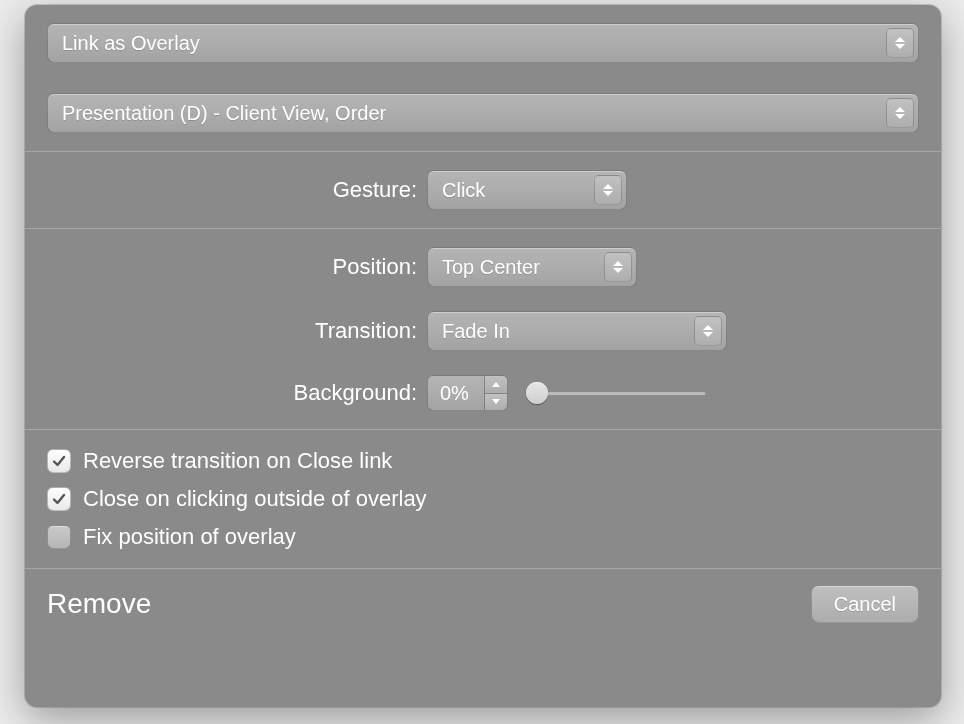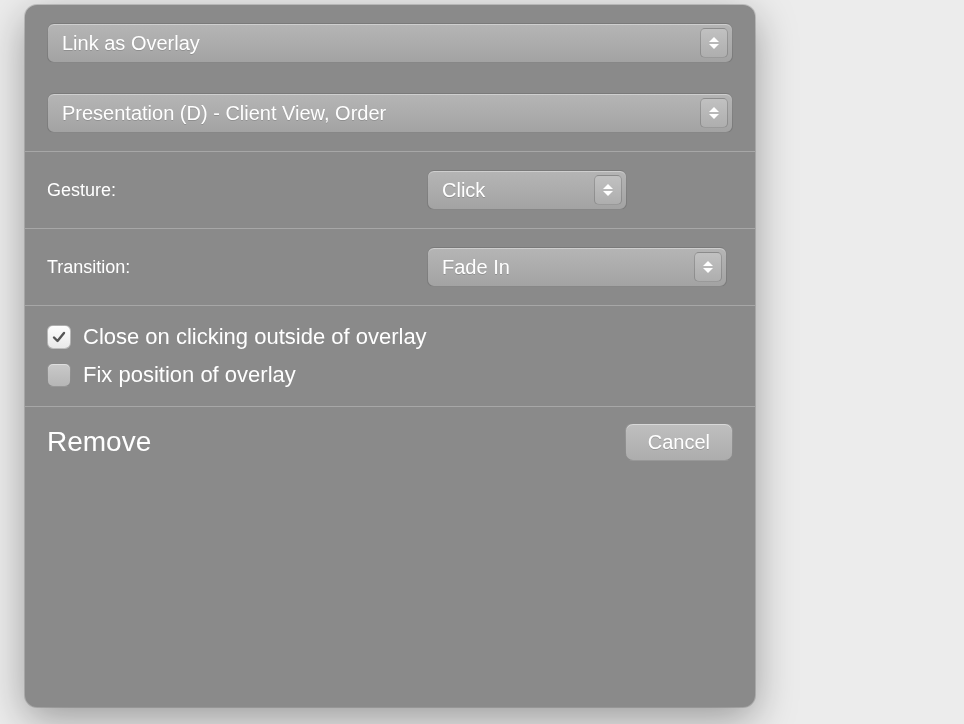--- a/index.html
+++ b/index.html
@@ -1,21 +1,21 @@
 <!DOCTYPE html>
 <html><head>
 <meta charset="utf-8">
 <style>
   *{box-sizing:border-box;margin:0;padding:0;font-family:-apple-system,BlinkMacSystemFont,"Segoe UI",Helvetica,Arial,sans-serif}
   html,body{width:964px;height:724px;overflow:hidden;background:#e8e8e8}
   
   .bg{position:absolute;inset:0;background:#ececec}
   .bg::before,.bg::after{content:"";position:absolute;background:#ddd}
   .dialog{
-    position:absolute;left:25px;top:5px;width:730px;height:702px;
+    position:absolute;left:25px;top:5px;width:916px;height:702px;
     background:#8a8a8a;border-radius:12px;box-shadow:0 12px 40px rgba(0,0,0,.35),0 0 0 1px rgba(0,0,0,.15);
     color:#fff;font-size:20px;
   }
   .section{border-bottom:1px solid rgba(255,255,255,.25)}
   .pad{padding:18px 22px}
   .stack>*+*{margin-top:30px}
   
   .select{
     position:relative;display:flex;align-items:center;height:40px;
     background:linear-gradient(#b5b5b5,#a3a3a3);
@@ -25,22 +25,22 @@
   .select .caps{
     position:absolute;right:4px;top:4px;bottom:4px;width:28px;border-radius:5px;
     background:linear-gradient(#c1c1c1,#aeaeae);border:1px solid rgba(0,0,0,.2);
     display:flex;flex-direction:column;align-items:center;justify-content:center;gap:2px
   }
   .chev{width:0;height:0;border-left:5px solid transparent;border-right:5px solid transparent}
   .chev.up{border-bottom:5px solid #fff}
   .chev.down{border-top:5px solid #fff}
   
   .row{display:flex;align-items:center}
-  .lbl{width:380px;text-align:left;padding-right:10px;color:#fff;font-size:18px}
-  .row+.row{margin-top:4px}
+  .lbl{width:380px;text-align:right;padding-right:10px;color:#fff;font-size:22px}
+  .row+.row{margin-top:24px}
   
   .number{
     display:flex;align-items:center;height:36px;background:linear-gradient(#b5b5b5,#a3a3a3);
     border:1px solid rgba(0,0,0,.25);border-radius:6px;overflow:hidden;color:#fff;font-size:20px
   }
   .number .val{padding:0 12px;min-width:56px}
   .number .steps{display:flex;flex-direction:column;border-left:1px solid rgba(0,0,0,.25);height:100%}
   .number .steps div{flex:1;width:22px;display:flex;align-items:center;justify-content:center;background:linear-gradient(#c1c1c1,#aeaeae)}
   .number .steps div+div{border-top:1px solid rgba(0,0,0,.25)}
   .tri{width:0;height:0;border-left:4px solid transparent;border-right:4px solid transparent}
@@ -105,32 +105,70 @@
         <span class="caps">
             <span class="chev up"></span>
             <span class="chev down"></span>
           </span>
       </div>
     </div>
   </div>
 
   <div class="section pad">
     <div class="row">
+      <div class="lbl">Position:</div>
+      <div class="select" style="width:210px">
+        <span>Top Center</span>
+        <span class="caps">
+            <span class="chev up"></span>
+            <span class="chev down"></span>
+          </span>
+      </div>
+    </div>
+    <div class="row">
       <div class="lbl">Transition:</div>
       <div class="select" style="width:300px">
         <span>Fade In</span>
         <span class="caps">
             <span class="chev up"></span>
             <span class="chev down"></span>
           </span>
       </div>
     </div>
+    <div class="row">
+      <div class="lbl">Background:</div>
+      <div class="number">
+        <span class="val">0%</span>
+        <span class="steps">
+          <div>
+              <span class="tri up"></span>
+            </div>
+          <div>
+              <span class="tri down"></span>
+            </div>
+        </span>
+      </div>
+      <div class="slider">
+        <div class="track"></div>
+        <div class="thumb"></div>
+      </div>
+    </div>
   </div>
 
   <div class="section pad">
+    <div class="check">
+      <span class="box checked">
+        <span class="tick">
+            <svg viewBox="0 0 14 14">
+              <path d="M2 7.5 L5.5 11 L12 3" fill="none" stroke="#555" stroke-width="2.4" stroke-linecap="round" stroke-linejoin="round"></path>
+            </svg>
+          </span>
+      </span>
+      <span>Reverse transition on Close link</span>
+    </div>
     <div class="check">
       <span class="box checked">
         <span class="tick">
             <svg viewBox="0 0 14 14">
               <path d="M2 7.5 L5.5 11 L12 3" fill="none" stroke="#555" stroke-width="2.4" stroke-linecap="round" stroke-linejoin="round"></path>
             </svg>
           </span>
       </span>
       <span>Close on clicking outside of overlay</span>
     </div>

